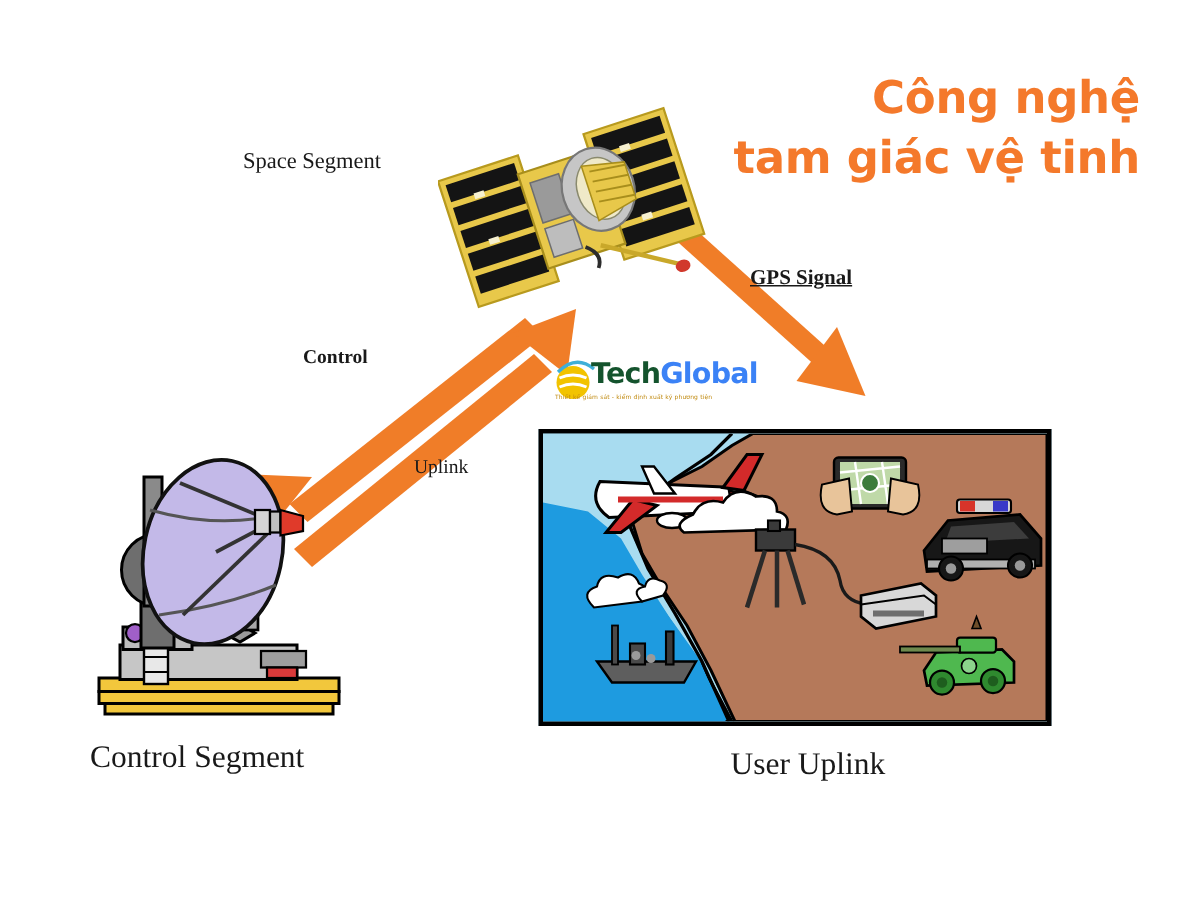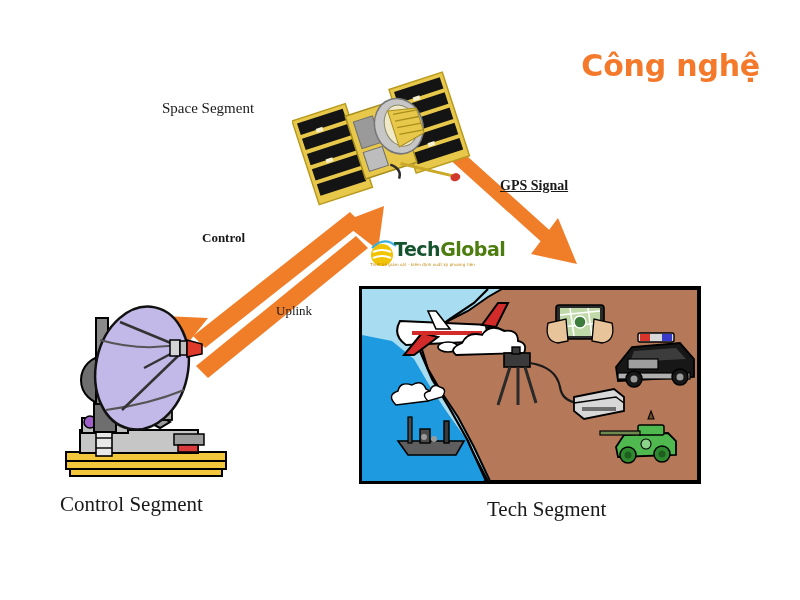--- a/index.html
+++ b/index.html
@@ -71,36 +71,37 @@
     width: 118px; height: 38px;
   }
   #logo-text {
     position: absolute; left: 26px; top: 2px;
     font-family: "DejaVu Sans", sans-serif;
     font-weight: bold; font-size: 19px;
     letter-spacing: -0.5px;
     white-space: nowrap;
   }
   #logo-text .tg-a { color: #14532d; }
-  #logo-text .tg-b { color: #4d7c0f; }
+  #logo-text .tg-b { color: #3b82f6; }
   #logo-tagline {
     position: absolute; left: 2px; top: 26px;
     font-family: "DejaVu Sans", sans-serif;
     font-size: 4px; color: #C08A10;
     white-space: nowrap;
     letter-spacing: 0.1px;
   }
 </style>
 </head>
 <body>
 
 <div id="stage">
 
   <div id="title">
     <span class="tl">Công nghệ</span>
+    <span class="tl">tam giác vệ tinh</span>
   </div>
 
   <svg id="arrows" viewBox="0 0 800 600">
 
     <g>
       <polygon fill="#F07D28" points="350,212 362,224 205,348 193,336"></polygon>
       <polygon fill="#F07D28" points="163,316 208,318 176,358"></polygon>
     </g>
 
     <g>
@@ -299,18 +300,18 @@
       <path d="M4 10 q12 -12 24 -2" fill="none" stroke="#3FAFD8" stroke-width="2.2"></path>
     </svg>
     <div id="logo-text">
       <span class="tg-a">Tech</span><span class="tg-b">Global</span>
     </div>
     <div id="logo-tagline">Thiết kế giám sát - kiểm định xuất ký phương tiện</div>
   </div>
 
   <div class="seg-label" id="label-space">Space Segment</div>
   <div class="seg-label" id="label-control">Control Segment</div>
-  <div class="seg-label" id="label-user">Tech Segment</div>
+  <div class="seg-label" id="label-user">User Uplink</div>
   <div class="seg-label" id="label-downlink">Control</div>
   <div class="seg-label" id="label-uplink">Uplink</div>
   <div class="seg-label" id="label-gps">GPS Signal</div>
 
 </div>
 
 </body></html>

